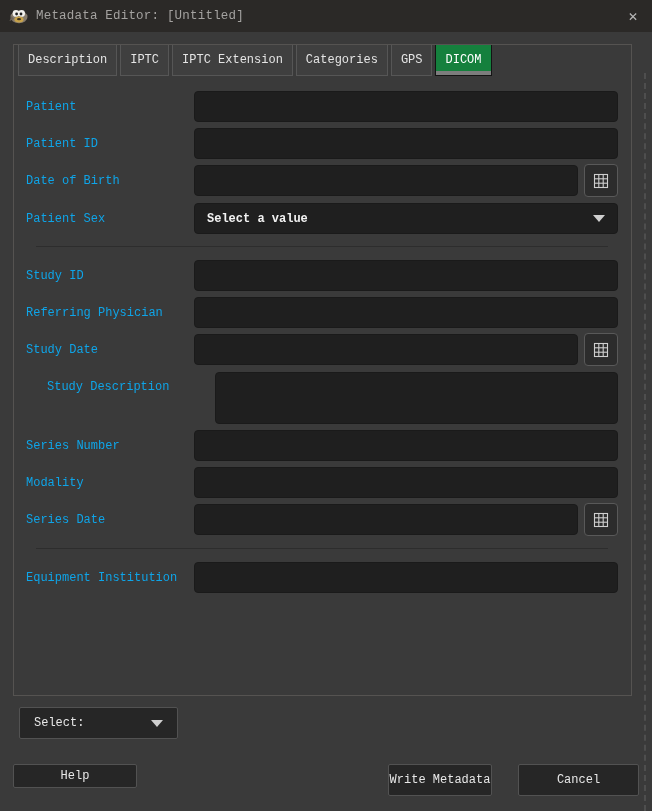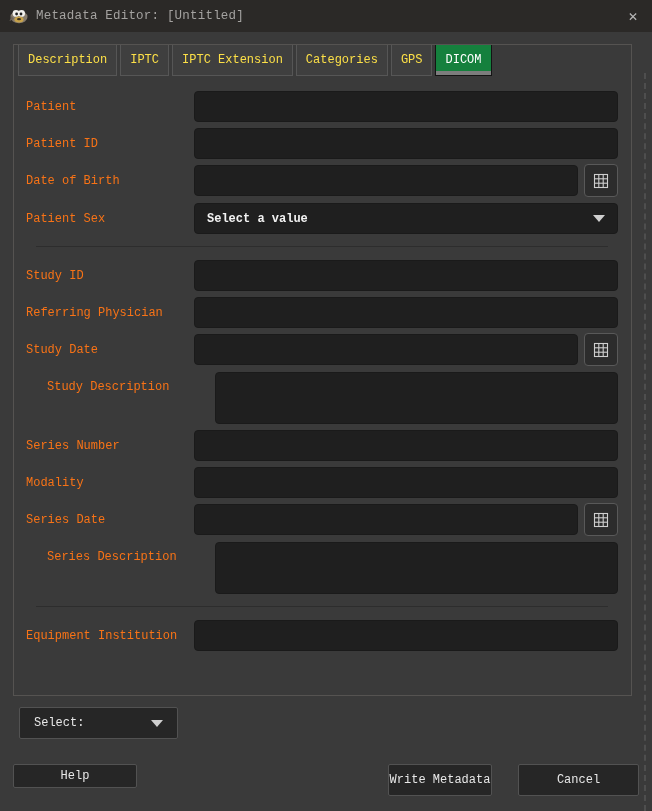--- a/index.html
+++ b/index.html
@@ -22,37 +22,37 @@
   }
   
   #notebook{
     position:absolute;left:13px;top:44px;width:619px;height:652px;
     border:1px solid #555351;background:#3a3a3a;box-sizing:border-box;
   }
   #tabstrip{
     position:absolute;left:4px;top:0;height:33px;display:flex;gap:3px;
   }
   .tab{
-    height:31px;line-height:31px;padding:0 9px;font-size:12px;color:#fde047;
+    height:31px;line-height:31px;padding:0 9px;font-size:12px;color:#e5e5e5;
     background:#3f3f3f;border:1px solid #565656;border-top:none;
     box-sizing:border-box;cursor:pointer;white-space:nowrap;
   }
   .tab.selected{
     background:#15803d;color:#ffffff;border-color:#141414;
     box-shadow:inset 0 -4px 0 0 #7d7d7d;
   }
   
   #form{
     position:absolute;left:0;right:0;top:34px;bottom:0;
     padding:12px 13px 0 12px;box-sizing:border-box;overflow:hidden;
   }
   .row{display:flex;align-items:center;margin-bottom:6px;}
   .row.top{align-items:flex-start;margin-left:21px;}
   .row.top .flabel{padding-top:8px;}
-  .flabel{width:168px;flex:none;font-size:12px;color:#f97316;}
+  .flabel{width:168px;flex:none;font-size:12px;color:#0ea5e9;}
   .ctrl{flex:1;min-width:0;display:flex;}
   .tinput, .tarea{
     flex:1;background:#1f1f1f;border:1px solid #1a1a1a;border-radius:4px;
     height:31px;box-sizing:border-box;color:#e8e8e8;font-size:12px;
     padding:0 8px;outline:none;font-family:inherit;
   }
   .tarea{height:52px;resize:none;padding:6px 8px;}
   .daterow{gap:6px;}
   .calbtn{
     flex:none;width:34px;height:33px;margin-top:-1px;background:#2c2c2c;
@@ -215,26 +215,20 @@
                 <rect x="1.5" y="1.5" width="13" height="13"></rect>
                 <line x1="5.8" y1="1.5" x2="5.8" y2="14.5"></line>
                   <line x1="10.2" y1="1.5" x2="10.2" y2="14.5"></line>
                 <line x1="1.5" y1="5.8" x2="14.5" y2="5.8"></line>
                   <line x1="1.5" y1="10.2" x2="14.5" y2="10.2"></line>
               </g>
             </svg>
           </div>
         </div>
       </div>
-      <div class="row top">
-        <span class="flabel">Series Description</span>
-        <div class="ctrl">
-            <textarea class="tarea" style=""></textarea>
-          </div>
-      </div>
 
       <div class="sep"></div>
 
       <div class="row">
         <span class="flabel">Equipment Institution</span>
         <div class="ctrl">
             <input class="tinput" value="" style="">
           </div>
       </div>
 

